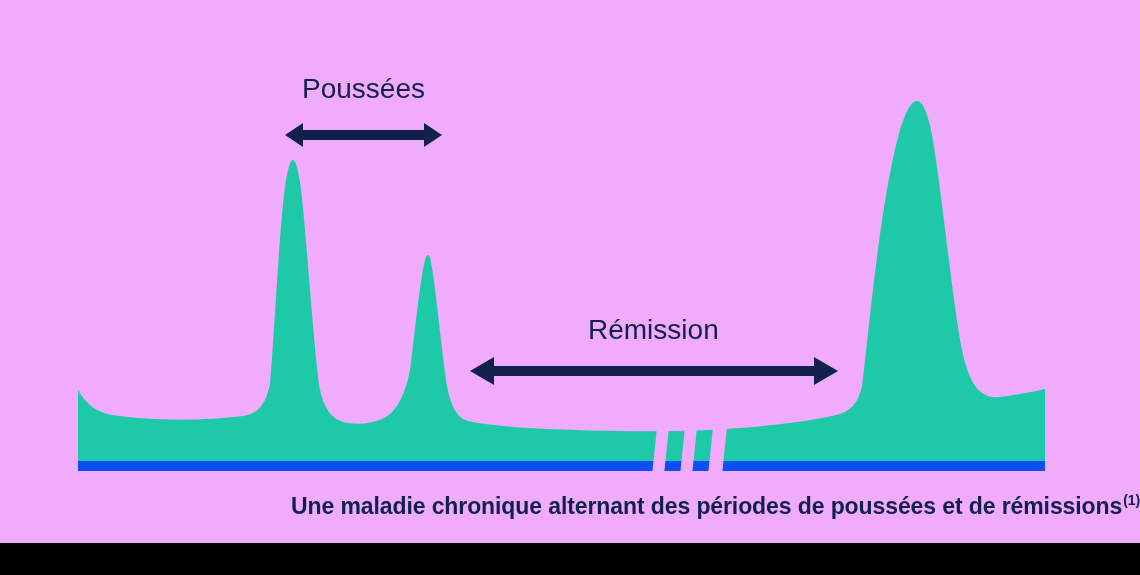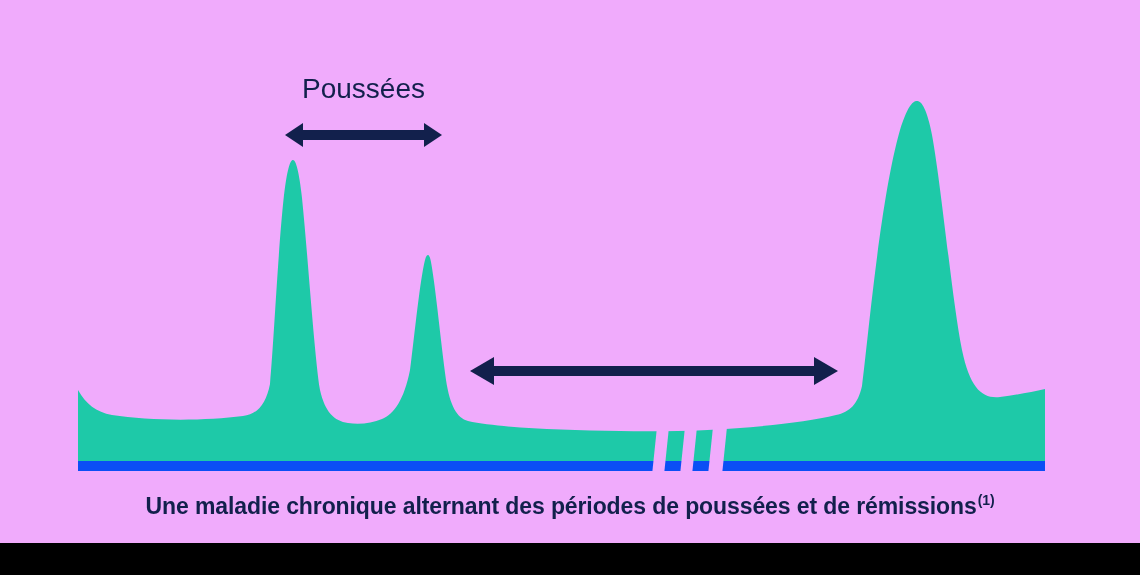--- a/index.html
+++ b/index.html
@@ -42,21 +42,21 @@
   #label-remission {
     left: 588px;
     top: 316px;
     font-size: 28px;
   }
   #caption-wrap {
     position: absolute;
     left: 0;
     top: 493px;
     width: 1140px;
-    text-align: center;
+    text-align: right;
     color: #12204c;
     font-family: "Liberation Sans", sans-serif;
     font-weight: bold;
     font-size: 23px;
     line-height: 1.1;
     letter-spacing: -0.1px;
   }
   #caption-sup {
     font-size: 14px;
     vertical-align: super;
@@ -131,18 +131,19 @@
 
     <g fill="#12204c">
       <rect x="492" y="366" width="324" height="10"></rect>
       <polygon points="470,371 494,357 494,385"></polygon>
       <polygon points="838,371 814,357 814,385"></polygon>
     </g>
   </svg>
 
   <div class="label-text" id="label-poussees">Poussées</div>
 
+  <div class="label-text" id="label-remission">Rémission</div>
 
   <div id="caption-wrap"><span>Une maladie chronique alternant des périodes de poussées et de rémissions</span><span id="caption-sup">(1)</span></div>
 
   <div id="bottom-bar"></div>
 
 </div>
 
 </body></html>

